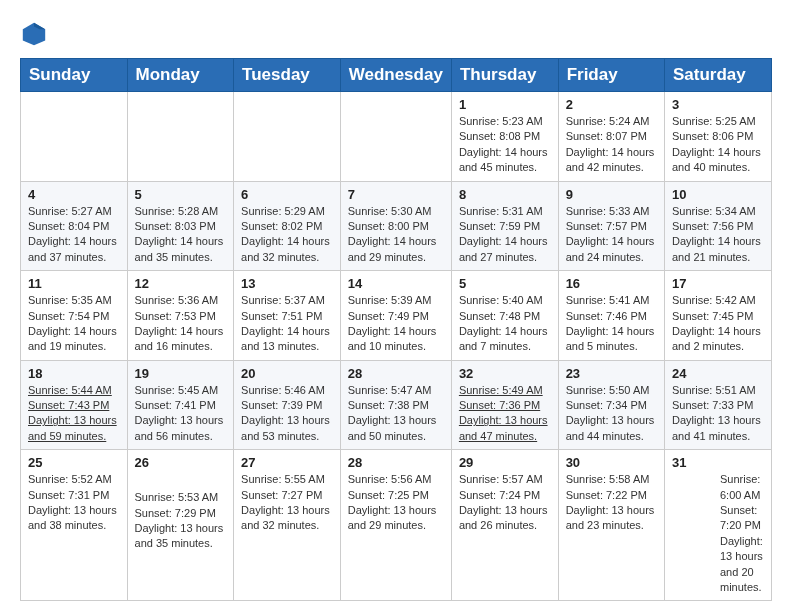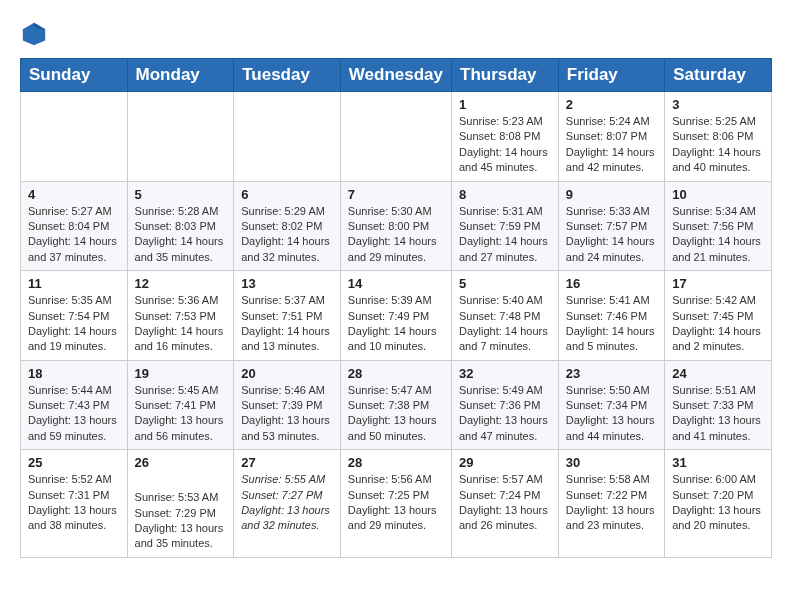--- a/index.html
+++ b/index.html
@@ -248,21 +248,21 @@
             <span class="day-number">17</span>
             <div class="day-info" style="white-space: pre-line;">Sunrise: 5:42 AM
 Sunset: 7:45 PM
 Daylight: 14 hours
 and 2 minutes.</div>
           </td>
         </tr>
         <tr>
           <td>
             <span class="day-number">18</span>
-            <div class="day-info" style="white-space: pre-line;">Sunrise: 5:44 AM
+            <div class="day-info" style="white-space: pre-line; text-decoration: underline;">Sunrise: 5:44 AM
 Sunset: 7:43 PM
 Daylight: 13 hours
 and 59 minutes.</div>
           </td>
           <td>
             <span class="day-number">19</span>
             <div class="day-info" style="white-space: pre-line;">Sunrise: 5:45 AM
 Sunset: 7:41 PM
 Daylight: 13 hours
 and 56 minutes.</div>
@@ -276,21 +276,21 @@
           </td>
           <td>
             <span class="day-number">28</span>
             <div class="day-info" style="white-space: pre-line;">Sunrise: 5:47 AM
 Sunset: 7:38 PM
 Daylight: 13 hours
 and 50 minutes.</div>
           </td>
           <td>
             <span class="day-number">32</span>
-            <div class="day-info" style="white-space: pre-line;">Sunrise: 5:49 AM
+            <div class="day-info" style="white-space: pre-line; text-decoration: underline;">Sunrise: 5:49 AM
 Sunset: 7:36 PM
 Daylight: 13 hours
 and 47 minutes.</div>
           </td>
           <td>
             <span class="day-number">23</span>
             <div class="day-info" style="white-space: pre-line;">Sunrise: 5:50 AM
 Sunset: 7:34 PM
 Daylight: 13 hours
 and 44 minutes.</div>
@@ -313,21 +313,21 @@
           </td>
           <td>
             <span class="day-number">26</span>
             <div class="day-info" style="white-space: pre-line; margin-top: 20px;">Sunrise: 5:53 AM
 Sunset: 7:29 PM
 Daylight: 13 hours
 and 35 minutes.</div>
           </td>
           <td>
             <span class="day-number">27</span>
-            <div class="day-info" style="white-space: pre-line; font-style: italic;">Sunrise: 5:55 AM
+            <div class="day-info" style="white-space: pre-line;">Sunrise: 5:55 AM
 Sunset: 7:27 PM
 Daylight: 13 hours
 and 32 minutes.</div>
           </td>
           <td>
             <span class="day-number">28</span>
             <div class="day-info" style="white-space: pre-line;">Sunrise: 5:56 AM
 Sunset: 7:25 PM
 Daylight: 13 hours
 and 29 minutes.</div>
@@ -341,21 +341,21 @@
           </td>
           <td>
             <span class="day-number">30</span>
             <div class="day-info" style="white-space: pre-line;">Sunrise: 5:58 AM
 Sunset: 7:22 PM
 Daylight: 13 hours
 and 23 minutes.</div>
           </td>
           <td>
             <span class="day-number">31</span>
-            <div class="day-info" style="white-space: pre-line;">Sunrise: 6:00 AM
+            <div class="day-info" style="white-space: pre-line; margin-left: 48px;">Sunrise: 6:00 AM
 Sunset: 7:20 PM
 Daylight: 13 hours
 and 20 minutes.</div>
           </td>
         </tr>
       </tbody>
   </table>
 </div>
 
 </body></html>

